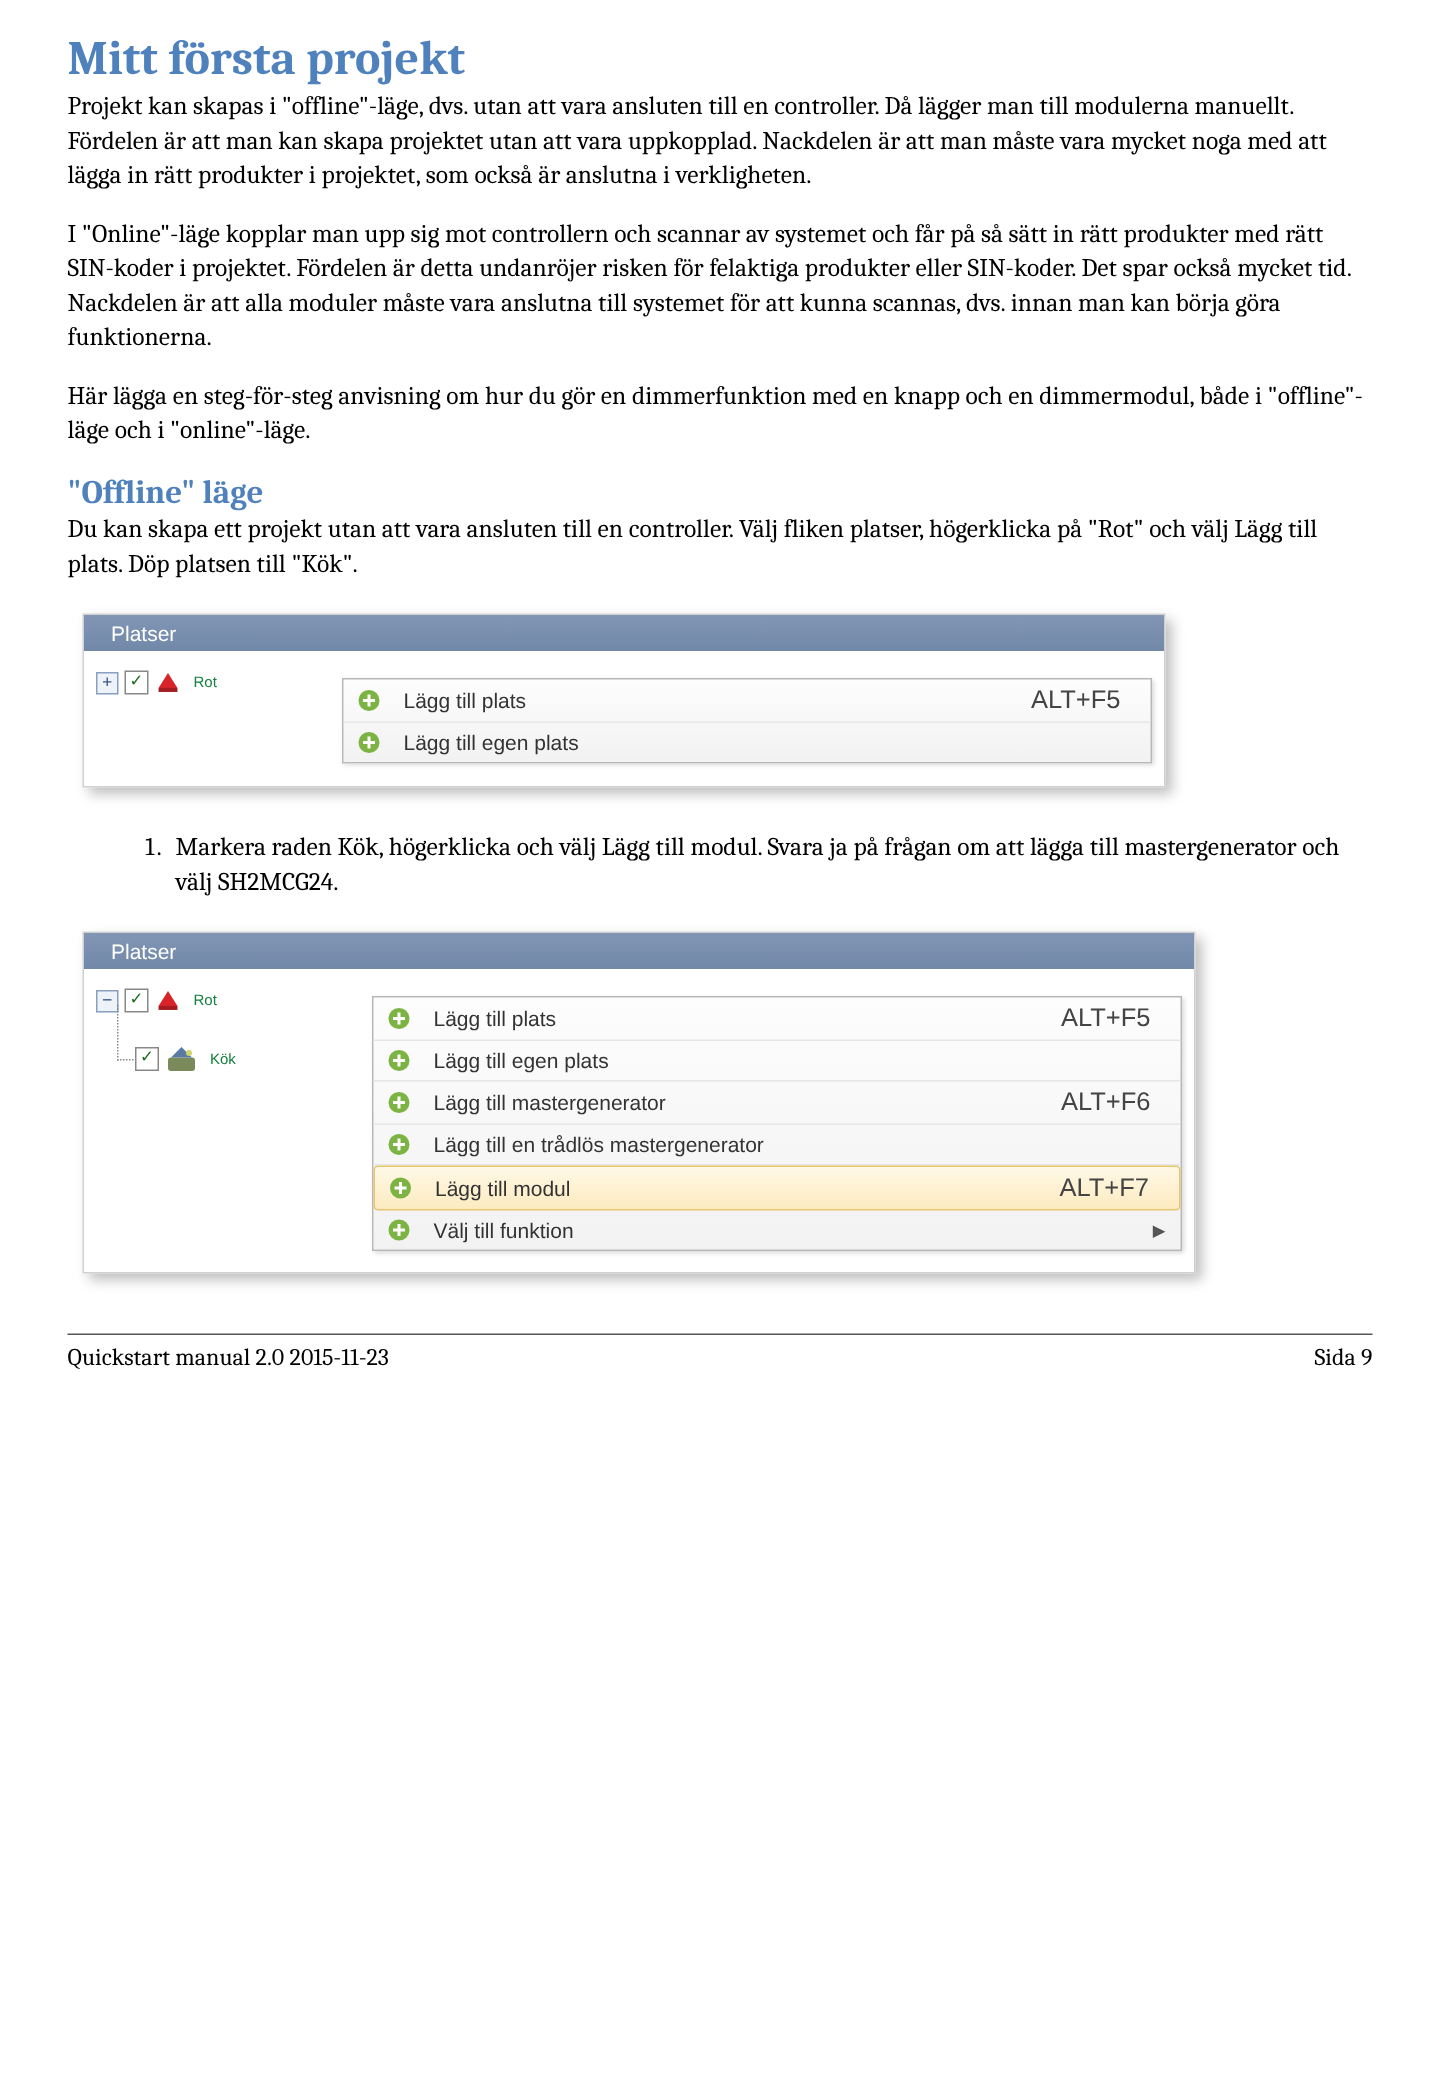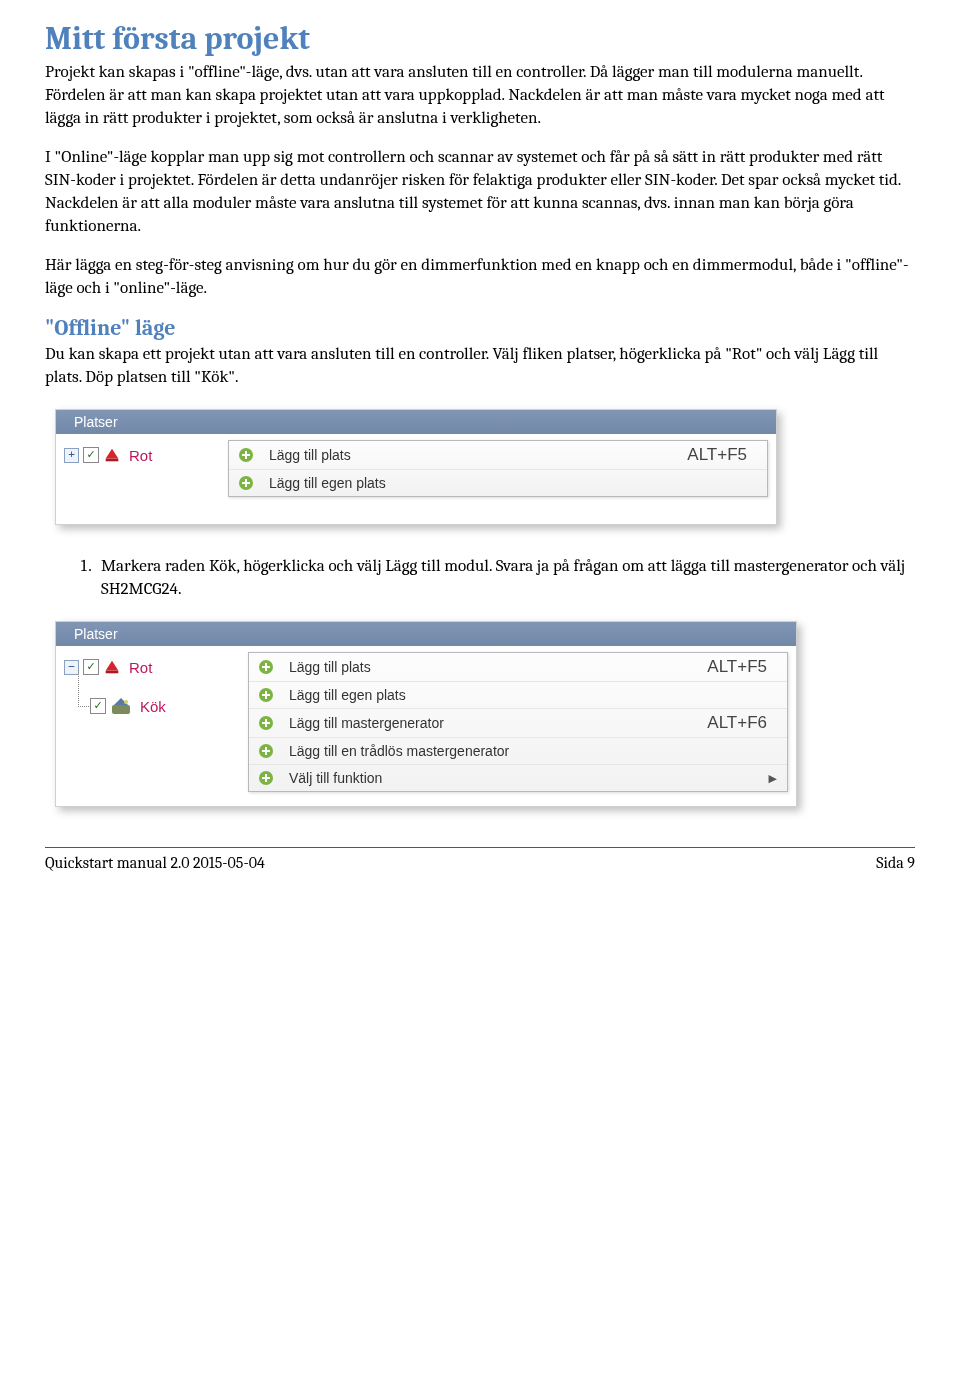--- a/index.html
+++ b/index.html
@@ -29,21 +29,21 @@
     font-size: 17px;
     line-height: 1.35;
     margin: 0 0 16px 0;
   }
   ol {
     font-size: 17px;
     line-height: 1.35;
     padding-left: 50px;
     margin: 0 0 16px 0;
   }
-  ol li { padding-left: 6px; }
+  ol li { padding-left: 6px; margin-left: 16px; }
   .screenshot {
     margin: 20px 0 30px 10px;
     border: 1px solid #d0d0d0;
     box-shadow: 4px 4px 8px rgba(0,0,0,0.25);
     font-family: "Segoe UI", Tahoma, sans-serif;
     font-size: 14px;
     background: #fff;
   }
   .titlebar {
     background: linear-gradient(#8196b5, #7288a8);
@@ -91,34 +91,35 @@
     width: 18px; height: 18px;
     display: inline-flex; align-items: center; justify-content: center;
   }
   .rot-icon svg { width:18px; height:18px; }
   .kok-icon {
     width: 22px; height: 22px;
     display:inline-flex; align-items:center; justify-content:center;
   }
   .kok-icon svg { width:22px; height:22px; }
   .tree-label {
-    font-size: 15px;
-    color: #be185d;
+    font-size: 10px;
+    color: #15803d;
     padding-left: 4px;
   }
   .connector {
     width: 18px; height: 36px;
     border-left: 1px dotted #888;
     border-bottom: 1px dotted #888;
     margin-left: 14px;
     margin-top: -8px;
   }
   .menu-col {
     flex: 1;
     padding: 6px 0 6px 0;
+    margin-top: 12px;
   }
   .menu {
     border: 1px solid #b8b8b8;
     background: linear-gradient(#fdfdfd,#f2f2f2);
     margin: 0 8px 8px 8px;
     box-shadow: 1px 1px 3px rgba(0,0,0,0.15);
   }
   .menu-item {
     display: flex;
     align-items: center;
@@ -283,34 +284,45 @@
             <div class="menu-item">
               <span class="menu-icon">
                 <svg class="add-svg" viewBox="0 0 16 16">
                   <circle cx="8" cy="8" r="7" fill="#7cb342"></circle>
                   <rect x="7" y="4" width="2" height="8" fill="#fff"></rect>
                   <rect x="4" y="7" width="8" height="2" fill="#fff"></rect>
                 </svg>
               </span>
               <span class="menu-text">Lägg till en trådlös mastergenerator</span>
             </div>
+            <div class="menu-item highlight">
+              <span class="menu-icon">
+                <svg class="add-svg" viewBox="0 0 16 16">
+                  <circle cx="8" cy="8" r="7" fill="#7cb342"></circle>
+                  <rect x="7" y="4" width="2" height="8" fill="#fff"></rect>
+                  <rect x="4" y="7" width="8" height="2" fill="#fff"></rect>
+                </svg>
+              </span>
+              <span class="menu-text">Lägg till modul</span>
+              <span class="menu-shortcut">ALT+F7</span>
+            </div>
             <div class="menu-item">
               <span class="menu-icon">
                 <svg class="add-svg" viewBox="0 0 16 16">
                   <circle cx="8" cy="8" r="7" fill="#7cb342"></circle>
                   <rect x="7" y="4" width="2" height="8" fill="#fff"></rect>
                   <rect x="4" y="7" width="8" height="2" fill="#fff"></rect>
                 </svg>
               </span>
               <span class="menu-text">Välj till funktion</span>
               <span class="menu-arrow">▶</span>
             </div>
           </div>
       </div>
     </div>
   </div>
 
   <div class="footer">
-    <span>Quickstart manual 2.0 2015-05-04</span>
+    <span>Quickstart manual 2.0 2015-11-23</span>
     <span>Sida 9</span>
   </div>
 
 </div>
 
 </body></html>

